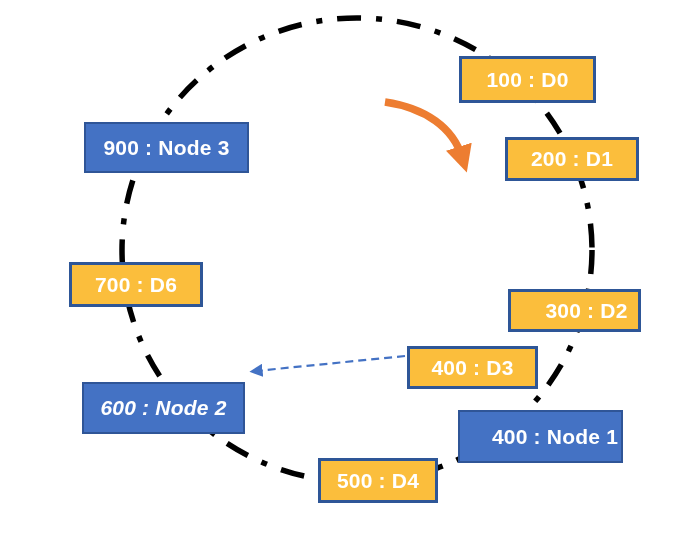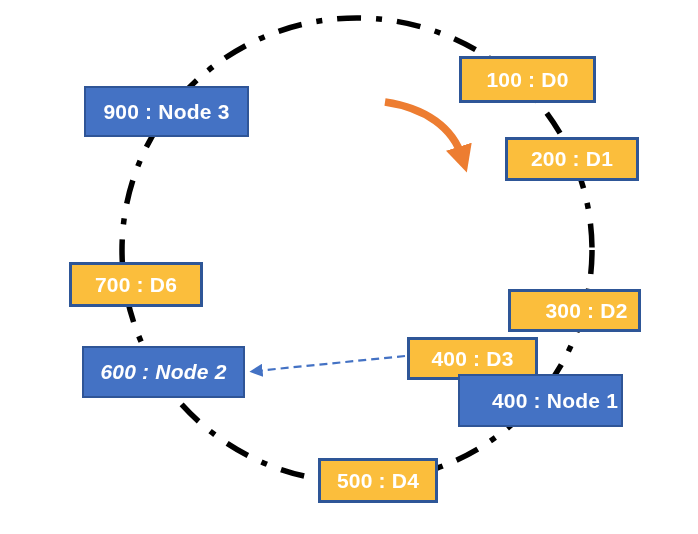--- a/index.html
+++ b/index.html
@@ -52,20 +52,21 @@
   }
   .box.data {
     background: var(--data-fill, #FBBE3C);
     border: 3px solid var(--data-border, #2E5697);
     z-index: 2;
   }
   .box.node {
     background: var(--node-fill, #4472C4);
     border: 2.5px solid var(--node-border, #2F5597);
     z-index: 3;
+    margin-top: 36px;
   }
 </style>
 </head>
 <body>
 
 <div id="canvas">
 
   <svg id="ring-svg" viewBox="0 0 698 534" xmlns="http://www.w3.org/2000/svg">
     <defs>
       <marker id="orange-head" viewBox="0 0 10 10" refX="4" refY="5" markerWidth="3.6" markerHeight="3.6" orient="auto">
@@ -82,21 +83,21 @@
 
     <path class="connector-line" d="M 405 356 L 256 371" marker-end="url(#blue-head)"></path>
   </svg>
 
   <div class="box data" style="left:443px; top:56px;  width:137px; height:47px;margin-left:16px;">100 : D0</div>
 
   <div class="box data" style="left:505px; top:137px; width:134px; height:44px;text-align:right;">200 : D1</div>
 
   <div class="box data" style="left:508px; top:289px; width:133px; height:43px;padding-left:24px;">300 : D2</div>
 
-  <div class="box data" style="left:407px; top:337px; width:131px; height:43px;">400 : D3</div>
+  <div class="box data" style="left:407px; top:346px; width:131px; height:43px;">400 : D3</div>
 
   <div class="box node" style="left:458px; top:374px; width:165px; height:53px;padding-left:29px;">400 : Node 1</div>
 
   <div class="box data" style="left:318px; top:458px; width:120px; height:45px;">500 : D4</div>
 
 
   <div class="box node" style="left:82px;  top:346px; width:163px; height:52px;font-style:italic;">600 : Node 2</div>
 
   <div class="box data" style="left:69px;  top:262px; width:134px; height:45px;text-align:center;">700 : D6</div>
 

